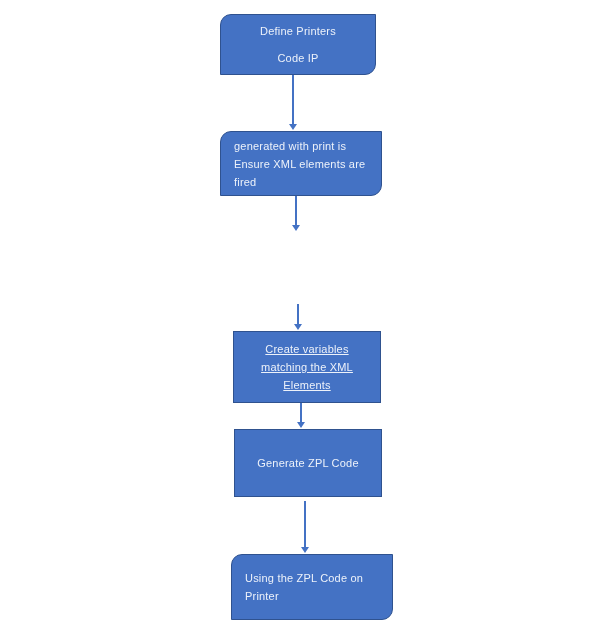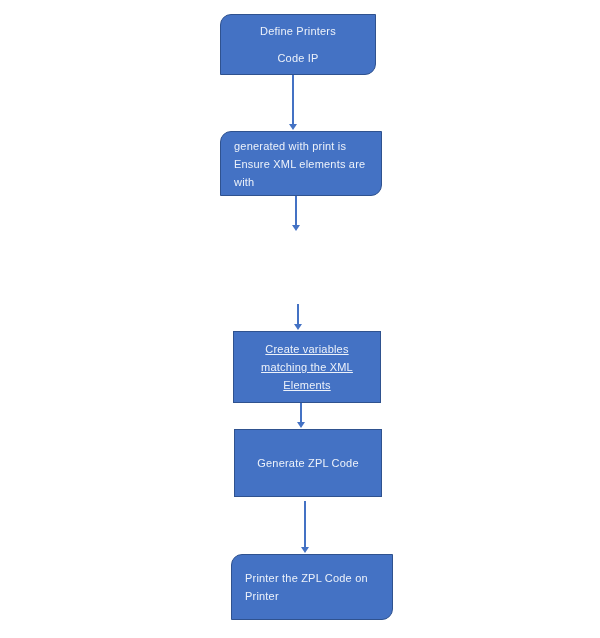--- a/index.html
+++ b/index.html
@@ -51,21 +51,21 @@
   <div class="node round align-center para-gap" style="left:212px;top:14px;width:156px;height:61px;">
     <span class="line">Define Printers</span>
     <span class="line">Code IP</span>
   </div>
 
   <div class="arrow" style="left:293px;top:75px;height:55px;"></div>
 
   <div class="node round align-left" style="left:212px;top:131px;width:162px;height:65px;">
     <span class="line">generated with print is</span>
     <span class="line">Ensure XML elements are</span>
-    <span class="line">with</span>
+    <span class="line">fired</span>
   </div>
 
   <div class="arrow" style="left:296px;top:196px;height:35px;"></div>
 
 
   <div class="arrow" style="left:298px;top:304px;height:26px;"></div>
 
   <div class="node align-center" style="left:225px;top:331px;width:148px;height:72px;text-decoration:underline;">
     <span class="line">Create variables</span>
     <span class="line">matching the XML</span>
@@ -74,17 +74,17 @@
 
   <div class="arrow" style="left:301px;top:403px;height:25px;"></div>
 
   <div class="node align-center" style="left:226px;top:429px;width:148px;height:68px;">
     <span class="line">Generate ZPL Code</span>
   </div>
 
   <div class="arrow" style="left:305px;top:501px;height:52px;"></div>
 
   <div class="node round align-left" style="left:223px;top:554px;width:162px;height:66px;">
-    <span class="line">Printer the ZPL Code on</span>
+    <span class="line">Using the ZPL Code on</span>
     <span class="line">Printer</span>
   </div>
 
 </div>
 
 </body></html>

